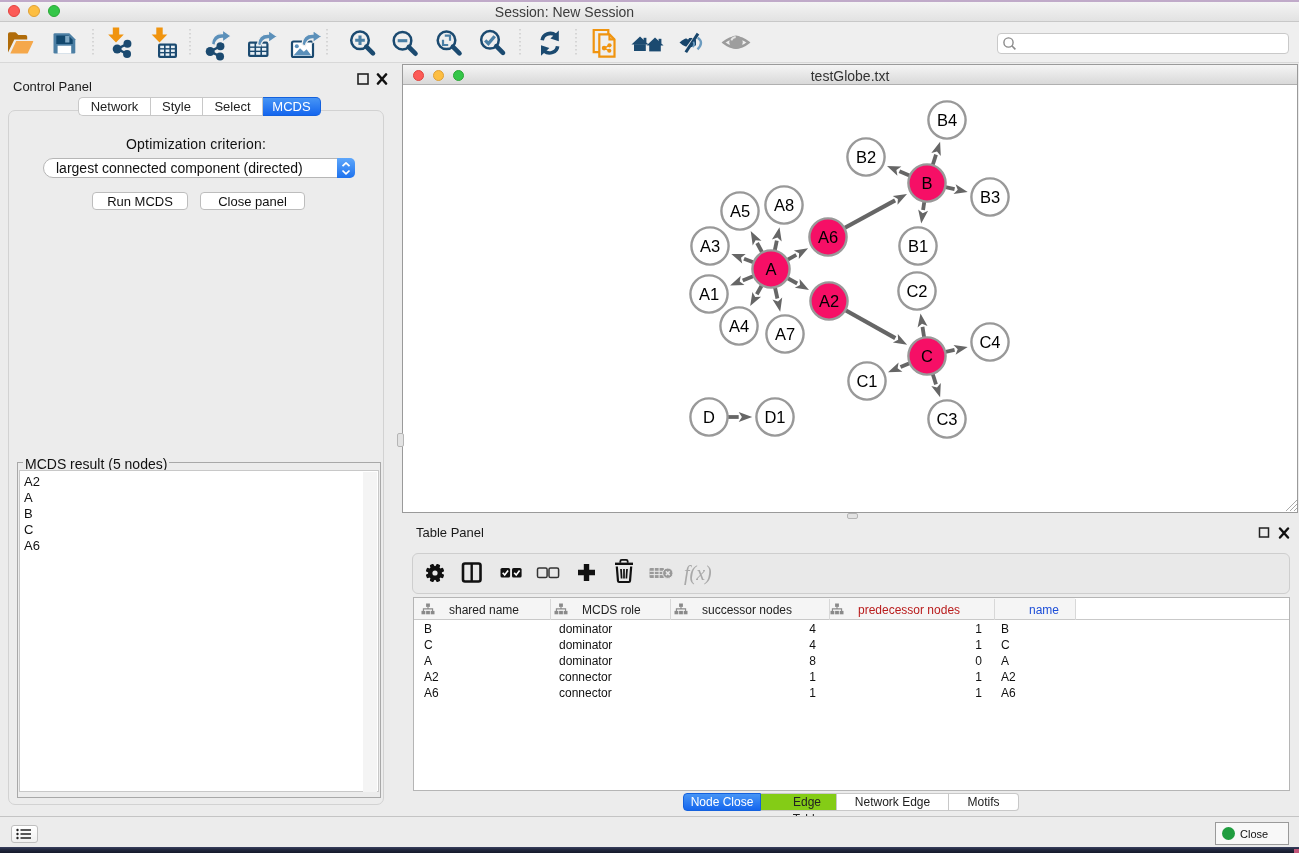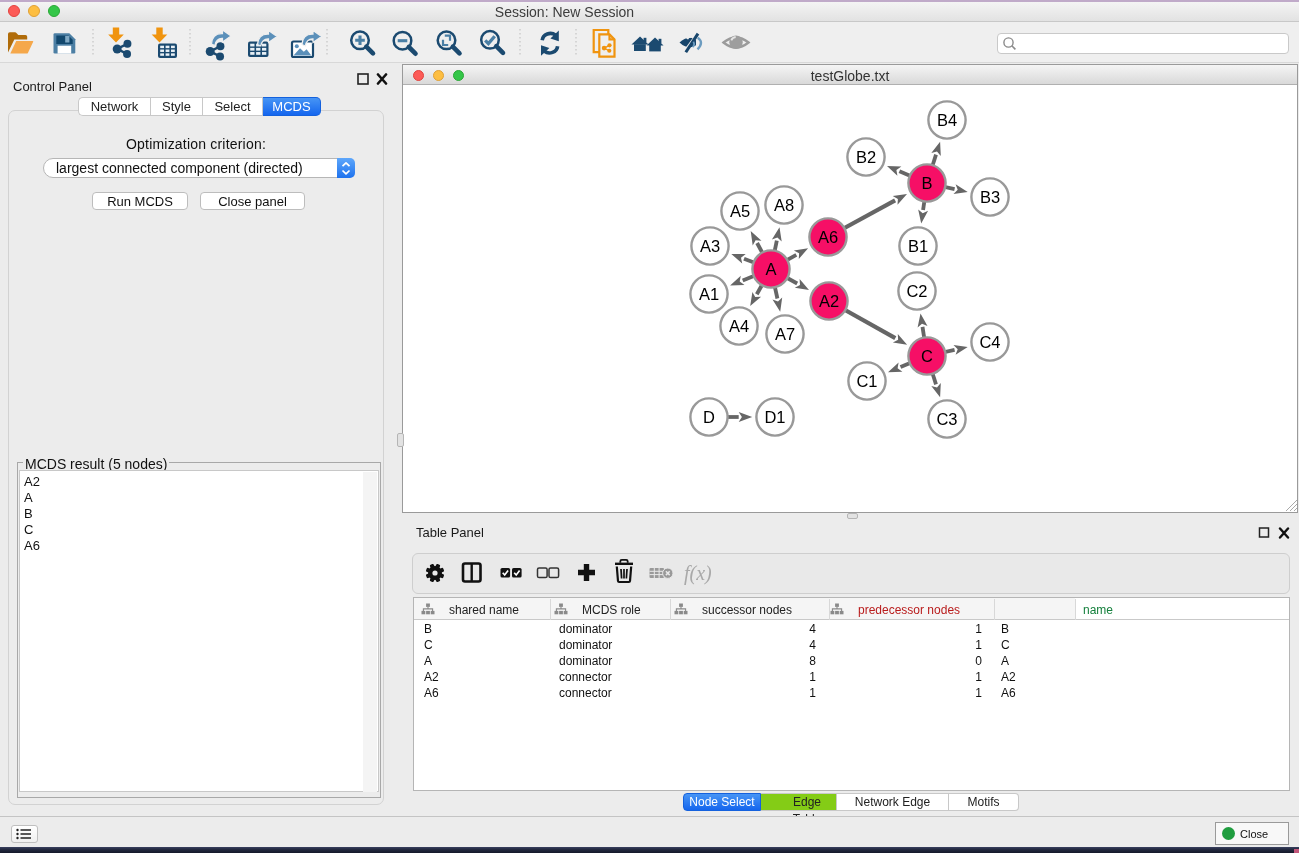--- a/index.html
+++ b/index.html
@@ -322,21 +322,21 @@
       <path d="M6.5,3.4 V5.4 M1.9,8 V5.4 H11.1 V8" fill="none" stroke-width="1.1"></path>
       <rect x="0" y="7.4" width="3.8" height="3.4" stroke="none"></rect>
       <rect x="4.6" y="7.4" width="3.8" height="3.4" stroke="none"></rect>
       <rect x="9.2" y="7.4" width="3.8" height="3.4" stroke="none"></rect>
     </g>
   </svg>
 <div class="abs" style="left:449px;top:603px;font-size:12px;color:#222;">shared name</div>
 <div class="abs" style="left:582px;top:603px;font-size:12px;color:#222;">MCDS role</div>
 <div class="abs" style="left:702px;top:603px;font-size:12px;color:#222;">successor nodes</div>
 <div class="abs" style="left:858px;top:603px;font-size:12px;color:#b91c1c;">predecessor nodes</div>
-<div class="abs" style="left:1073px;top:603px;font-size:12px;color:#15803d;padding-left:10px;">name</div>
+<div class="abs" style="left:1019px;top:603px;font-size:12px;color:#1d4ed8;padding-left:10px;">name</div>
 <div class="abs" style="left:424px;top:622px;font-size:12px;color:#111;">B</div>
 <div class="abs" style="left:559px;top:622px;font-size:12px;color:#111;">dominator</div>
 <div class="abs" style="left:716px;top:622px;width:100px;text-align:right;font-size:12px;color:#111;">4</div>
 <div class="abs" style="left:882px;top:622px;width:100px;text-align:right;font-size:12px;color:#111;">1</div>
 <div class="abs" style="left:1001px;top:622px;font-size:12px;color:#111;">B</div>
 <div class="abs" style="left:424px;top:638px;font-size:12px;color:#111;">C</div>
 <div class="abs" style="left:559px;top:638px;font-size:12px;color:#111;">dominator</div>
 <div class="abs" style="left:716px;top:638px;width:100px;text-align:right;font-size:12px;color:#111;">4</div>
 <div class="abs" style="left:882px;top:638px;width:100px;text-align:right;font-size:12px;color:#111;">1</div>
 <div class="abs" style="left:1001px;top:638px;font-size:12px;color:#111;">C</div>
@@ -349,21 +349,21 @@
 <div class="abs" style="left:559px;top:670px;font-size:12px;color:#111;">connector</div>
 <div class="abs" style="left:716px;top:670px;width:100px;text-align:right;font-size:12px;color:#111;">1</div>
 <div class="abs" style="left:882px;top:670px;width:100px;text-align:right;font-size:12px;color:#111;">1</div>
 <div class="abs" style="left:1001px;top:670px;font-size:12px;color:#111;">A2</div>
 <div class="abs" style="left:424px;top:686px;font-size:12px;color:#111;">A6</div>
 <div class="abs" style="left:559px;top:686px;font-size:12px;color:#111;">connector</div>
 <div class="abs" style="left:716px;top:686px;width:100px;text-align:right;font-size:12px;color:#111;">1</div>
 <div class="abs" style="left:882px;top:686px;width:100px;text-align:right;font-size:12px;color:#111;">1</div>
 <div class="abs" style="left:1001px;top:686px;font-size:12px;color:#111;">A6</div>
 <div class="abs" style="left:683px;top:793px;height:18px;display:flex;font-size:12px;">
-<div style="width:78px;background:linear-gradient(#4795f5,#1566ee);border:1px solid #1461dd;border-radius:4px 0 0 4px;text-align:center;line-height:17px;color:#fff;">Node Select</div>
+<div style="width:78px;background:linear-gradient(#4795f5,#1566ee);border:1px solid #1461dd;border-radius:4px 0 0 4px;text-align:center;line-height:17px;color:#fff;">Node Close</div>
 <div style="width:76px;background:#84cc16;border:1px solid #c8c8c8;border-left:none;text-align:center;line-height:17px;color:#222;padding-left:17px;">Edge Table</div>
 <div style="width:112px;background:#fff;border:1px solid #c8c8c8;border-left:none;text-align:center;line-height:17px;color:#222;">Network Edge</div>
 <div style="width:70px;background:#fff;border:1px solid #c8c8c8;border-left:none;border-radius:0 4px 4px 0;text-align:center;line-height:17px;color:#222;">Motifs</div>
 </div>
 <div class="abs" style="left:0;top:816px;width:1299px;height:31px;background:#ececec;border-top:1px solid #c4c4c4;"></div>
 <div class="abs" style="left:11px;top:825px;width:27px;height:18px;background:linear-gradient(#fff,#f0f0f0);border:1px solid #bfbfbf;border-radius:3px;"></div>
 <svg class="abs" style="left:16px;top:828px;" width="18" height="12" viewBox="0 0 18 12">
     <g stroke="#222" stroke-width="1.5">
       <line x1="4.5" y1="2" x2="15" y2="2"></line>
       <line x1="4.5" y1="6" x2="15" y2="6"></line>

